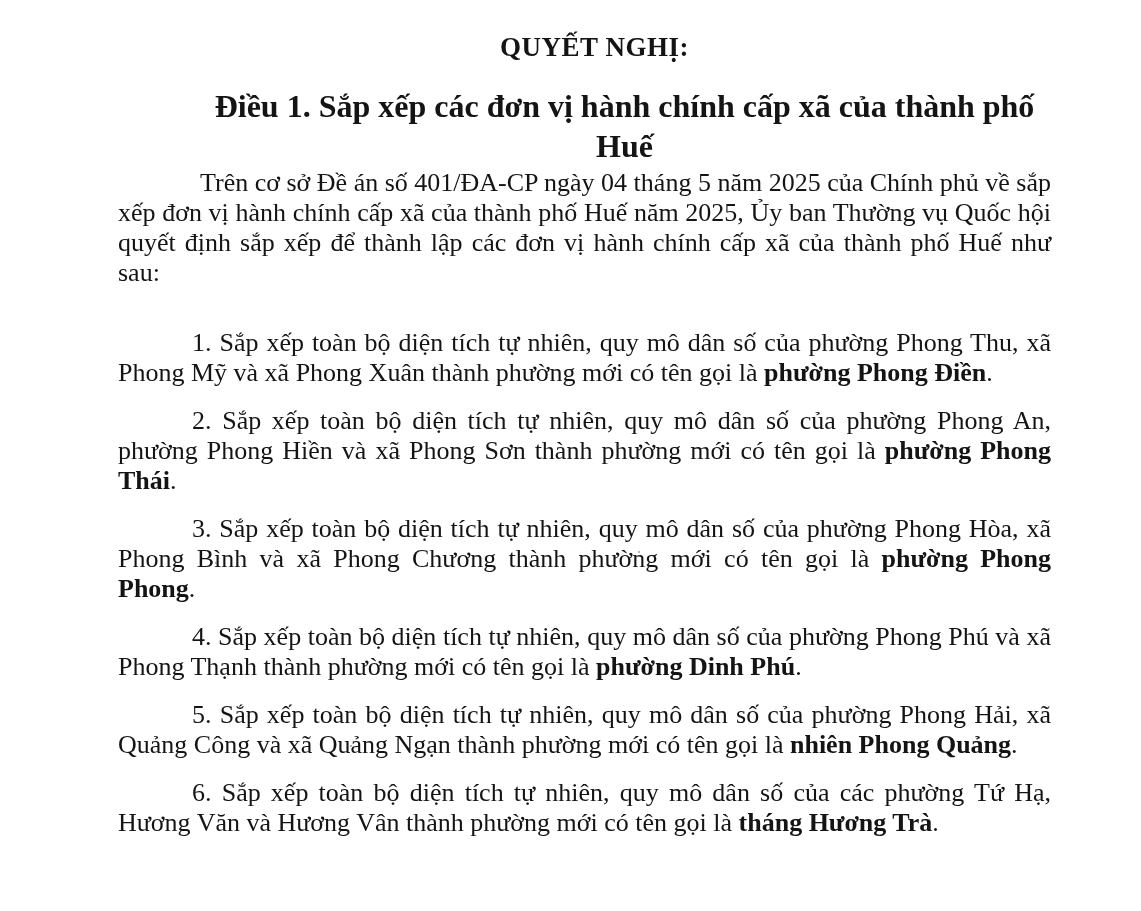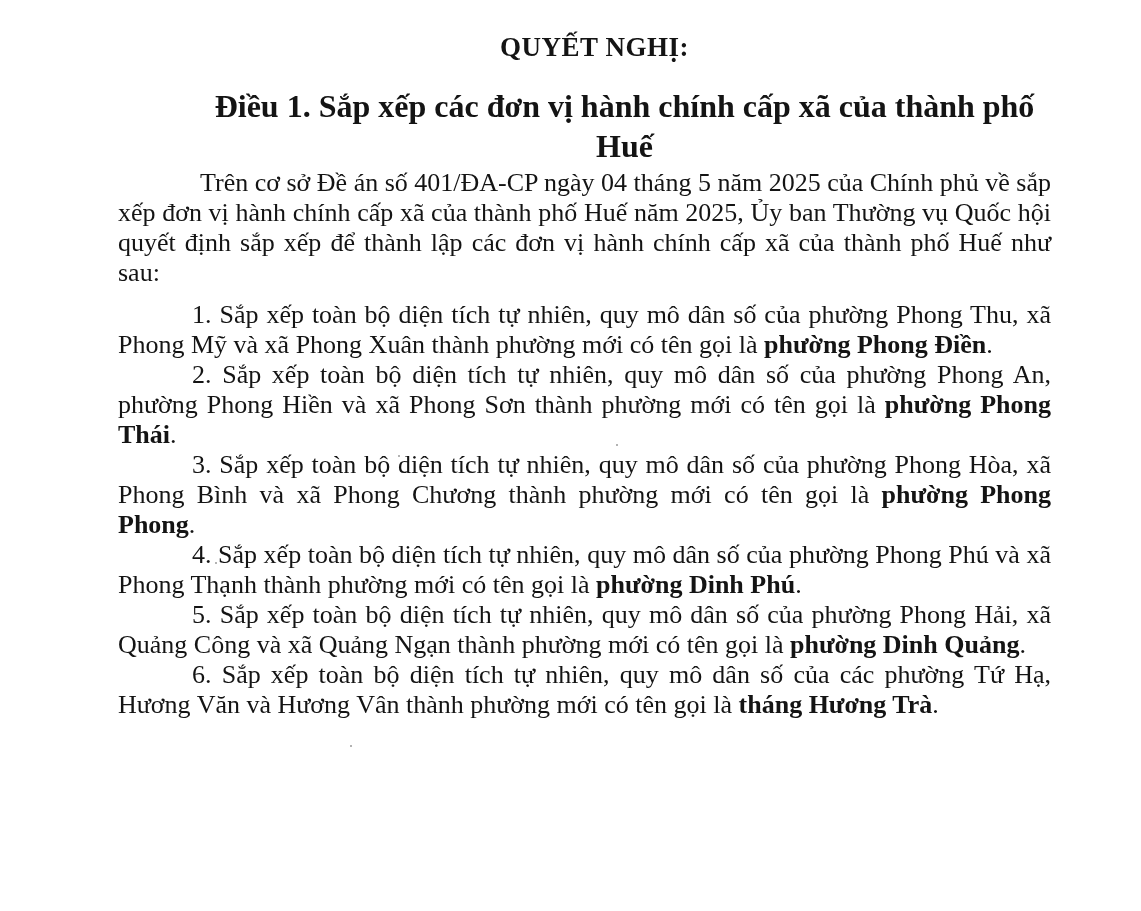--- a/index.html
+++ b/index.html
@@ -43,22 +43,23 @@
       line-height: 30px;
       text-align: justify;
       margin: 0;
     }
     .intro {
       text-indent: 82px;
       margin-top: 2px;
     }
     .item {
       text-indent: 74px;
+      margin-top: 18px;
     }
-    .item.first { margin-top: 12px; }
+    .item.first { margin-top: 40px; }
     .item b { font-weight: bold; }
     .speck {
       position: absolute;
       width: 2px;
       height: 2px;
       background: #555;
       border-radius: 1px;
       opacity: 0.6;
     }
   </style>
@@ -74,21 +75,21 @@
   <p class="para intro">Trên cơ sở Đề án số 401/ĐA-CP ngày 04 tháng 5 năm 2025 của Chính phủ về sắp xếp đơn vị hành chính cấp xã của thành phố Huế năm 2025, Ủy ban Thường vụ Quốc hội quyết định sắp xếp để thành lập các đơn vị hành chính cấp xã của thành phố Huế như sau:</p>
 
   <p class="para item first"><span>1.</span> <span>Sắp xếp toàn bộ diện tích tự nhiên, quy mô dân số của phường Phong Thu, xã Phong Mỹ và xã Phong Xuân thành phường mới có tên gọi là </span><b>phường Phong Điền</b><span>.</span></p>
 
   <p class="para item"><span>2.</span> <span>Sắp xếp toàn bộ diện tích tự nhiên, quy mô dân số của phường Phong An, phường Phong Hiền và xã Phong Sơn thành phường mới có tên gọi là </span><b>phường Phong Thái</b><span>.</span></p>
 
   <p class="para item"><span>3.</span> <span>Sắp xếp toàn bộ diện tích tự nhiên, quy mô dân số của phường Phong Hòa, xã Phong Bình và xã Phong Chương thành phường mới có tên gọi là </span><b>phường Phong Phong</b><span>.</span></p>
 
   <p class="para item"><span>4.</span> <span>Sắp xếp toàn bộ diện tích tự nhiên, quy mô dân số của phường Phong Phú và xã Phong Thạnh thành phường mới có tên gọi là </span><b>phường Dinh Phú</b><span>.</span></p>
 
-  <p class="para item"><span>5.</span> <span>Sắp xếp toàn bộ diện tích tự nhiên, quy mô dân số của phường Phong Hải, xã Quảng Công và xã Quảng Ngạn thành phường mới có tên gọi là </span><b>phường Dinh Quảng</b><span>.</span></p>
+  <p class="para item"><span>5.</span> <span>Sắp xếp toàn bộ diện tích tự nhiên, quy mô dân số của phường Phong Hải, xã Quảng Công và xã Quảng Ngạn thành phường mới có tên gọi là </span><b>nhiên Phong Quảng</b><span>.</span></p>
 
   <p class="para item"><span>6.</span> <span>Sắp xếp toàn bộ diện tích tự nhiên, quy mô dân số của các phường Tứ Hạ, Hương Văn và Hương Vân thành phường mới có tên gọi là </span><b>tháng Hương Trà</b><span>.</span></p>
 
   <span class="speck" style="left:616px;top:444px"></span>
   <span class="speck" style="left:398px;top:455px"></span>
   <span class="speck" style="left:638px;top:551px"></span>
   <span class="speck" style="left:349px;top:558px"></span>
   <span class="speck" style="left:215px;top:562px"></span>
   <span class="speck" style="left:350px;top:745px"></span>
 </div>

